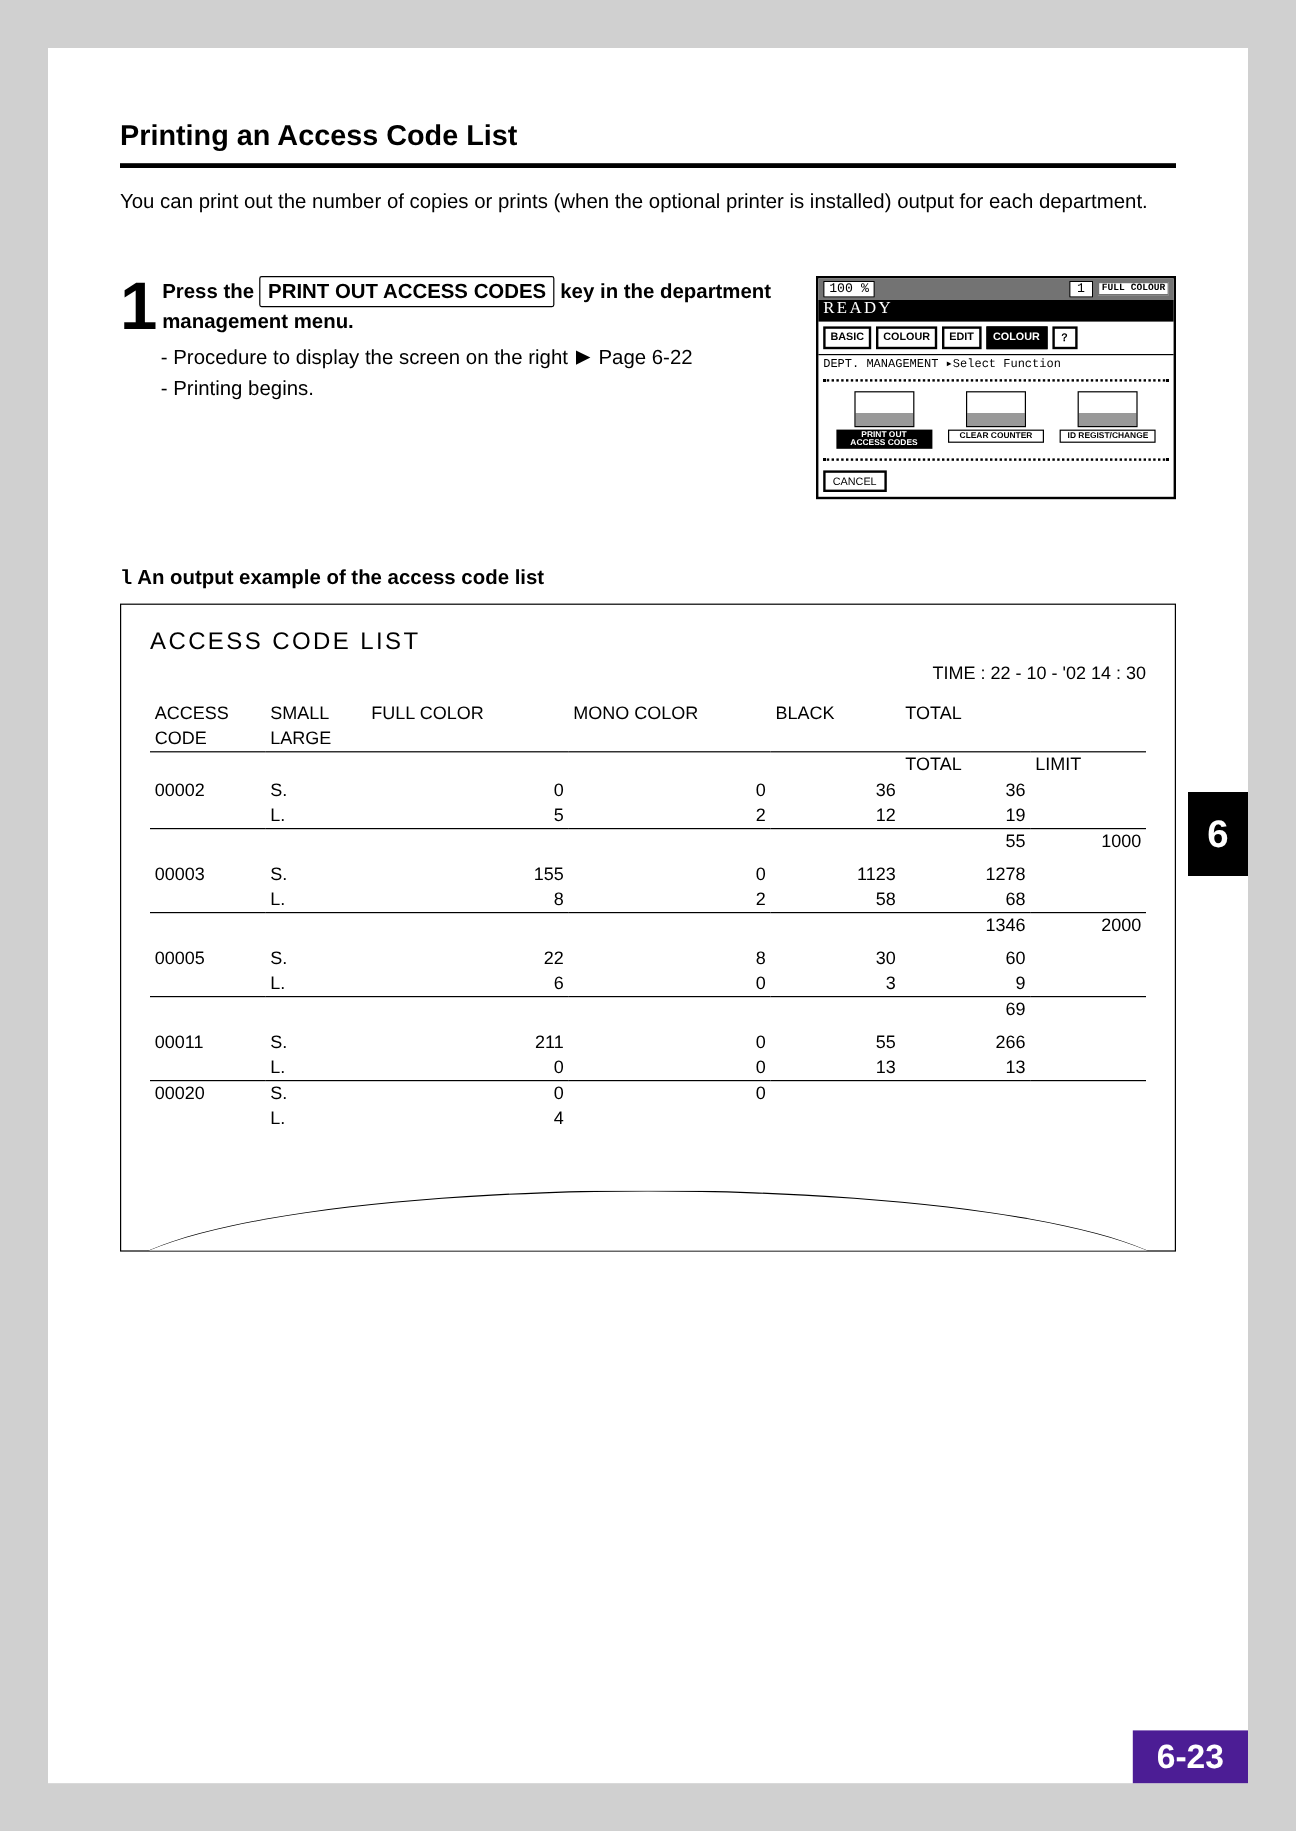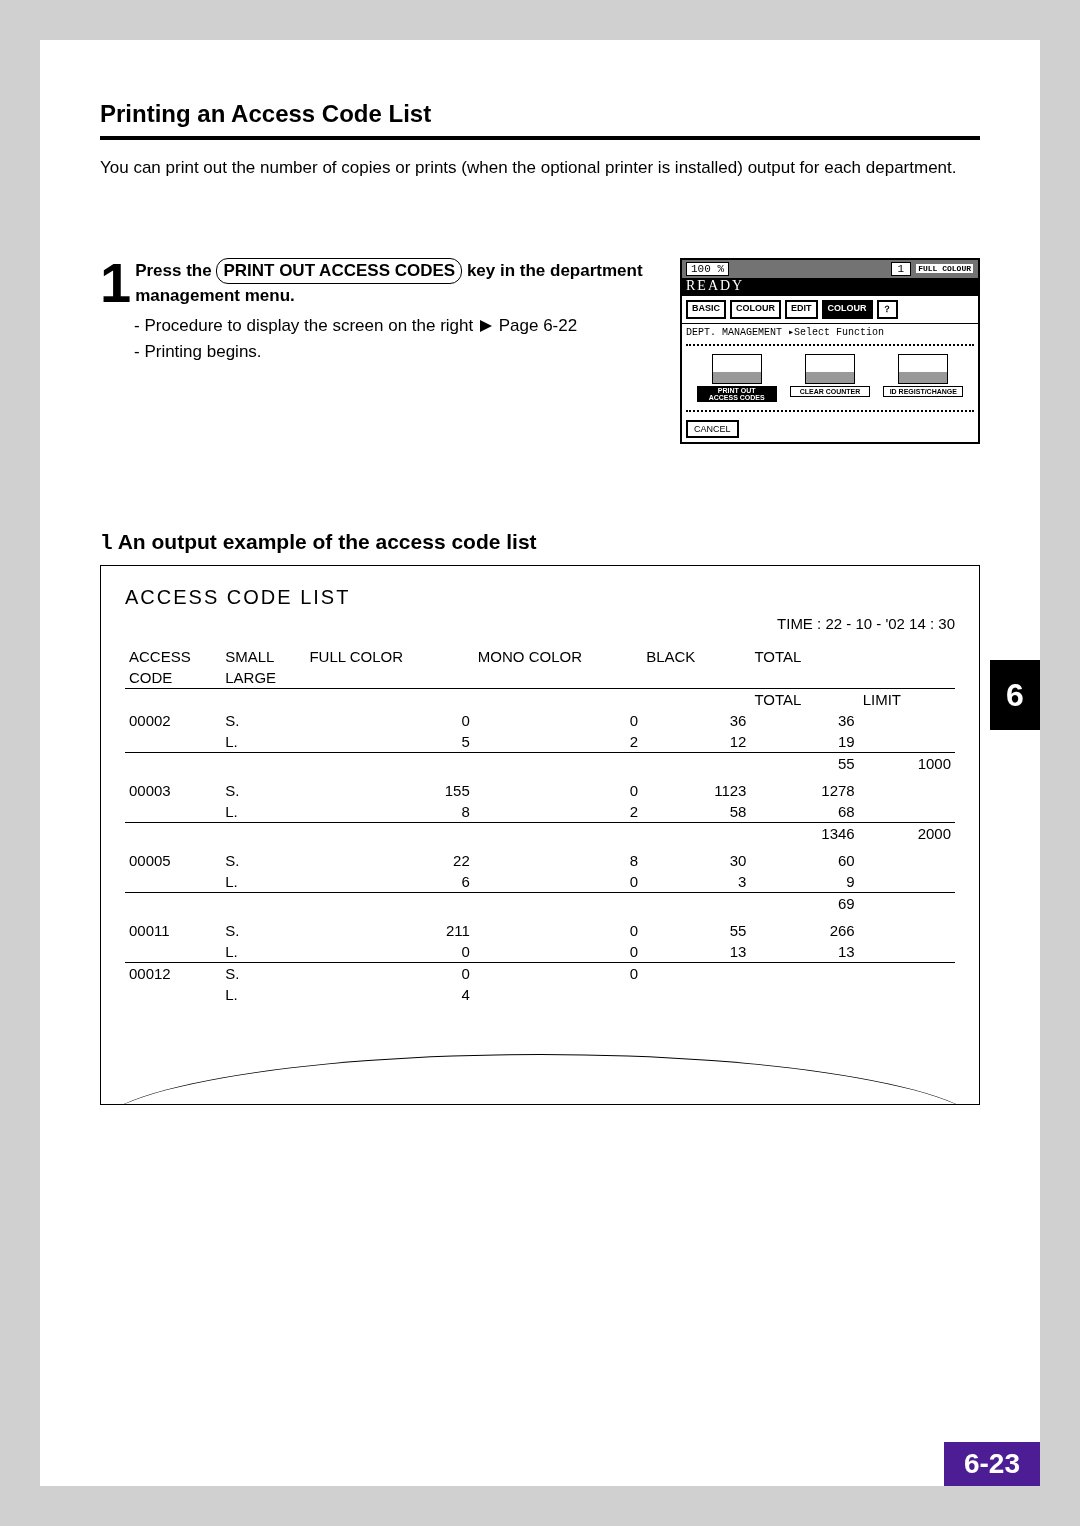--- a/index.html
+++ b/index.html
@@ -21,42 +21,42 @@
   .section-title {
     font-size: 24px;
     font-weight: bold;
     border-bottom: 4px solid #000;
     padding-bottom: 8px;
     margin-bottom: 16px;
   }
   .intro {
     font-size: 17px;
     line-height: 1.4;
-    margin-bottom: 78px;
+    margin-bottom: 50px;
   }
   .step-row {
     display: flex;
     gap: 20px;
   }
   .step-text { flex: 1; }
   .step-num {
     font-size: 56px;
     font-weight: bold;
     line-height: 0.9;
     float: left;
     margin-right: 4px;
   }
   .step-head {
     font-weight: bold;
     font-size: 17px;
     line-height: 1.4;
   }
   .keycap {
     border: 1.5px solid #000;
-    border-radius: 12px;
+    border-radius: 2px;
     padding: 0 6px;
     font-weight: bold;
     display: inline-block;
   }
   .step-sub {
     margin-left: 34px;
     margin-top: 6px;
     font-size: 17px;
     line-height: 1.5;
   }
@@ -164,22 +164,22 @@
     font-size: 9px;
     font-weight: normal;
     padding: 2px 6px;
     display: inline-block;
     font-family: Arial, sans-serif;
   }
 
   
   .example-heading {
     font-weight: bold;
-    font-size: 21px;
-    margin-top: 86px;
+    font-size: 17px;
+    margin-top: 56px;
     margin-bottom: 10px;
   }
   .ex-marker {
     font-family: "Courier New", monospace;
   }
   .example-box {
     border: 1.5px solid #000;
     padding: 20px 24px 0 24px;
     position: relative;
     height: 540px;
@@ -440,21 +440,21 @@
           <tr class="underline">
             <td></td>
             <td class="left">L.</td>
             <td>0</td>
             <td>0</td>
             <td>13</td>
             <td>13</td>
             <td></td>
           </tr>
           <tr>
-            <td class="left">00012</td>
+            <td class="left">00020</td>
             <td class="left">S.</td>
             <td>0</td>
             <td>0</td>
             <td></td>
             <td></td>
             <td></td>
           </tr>
           <tr>
             <td></td>
             <td class="left">L.</td>

